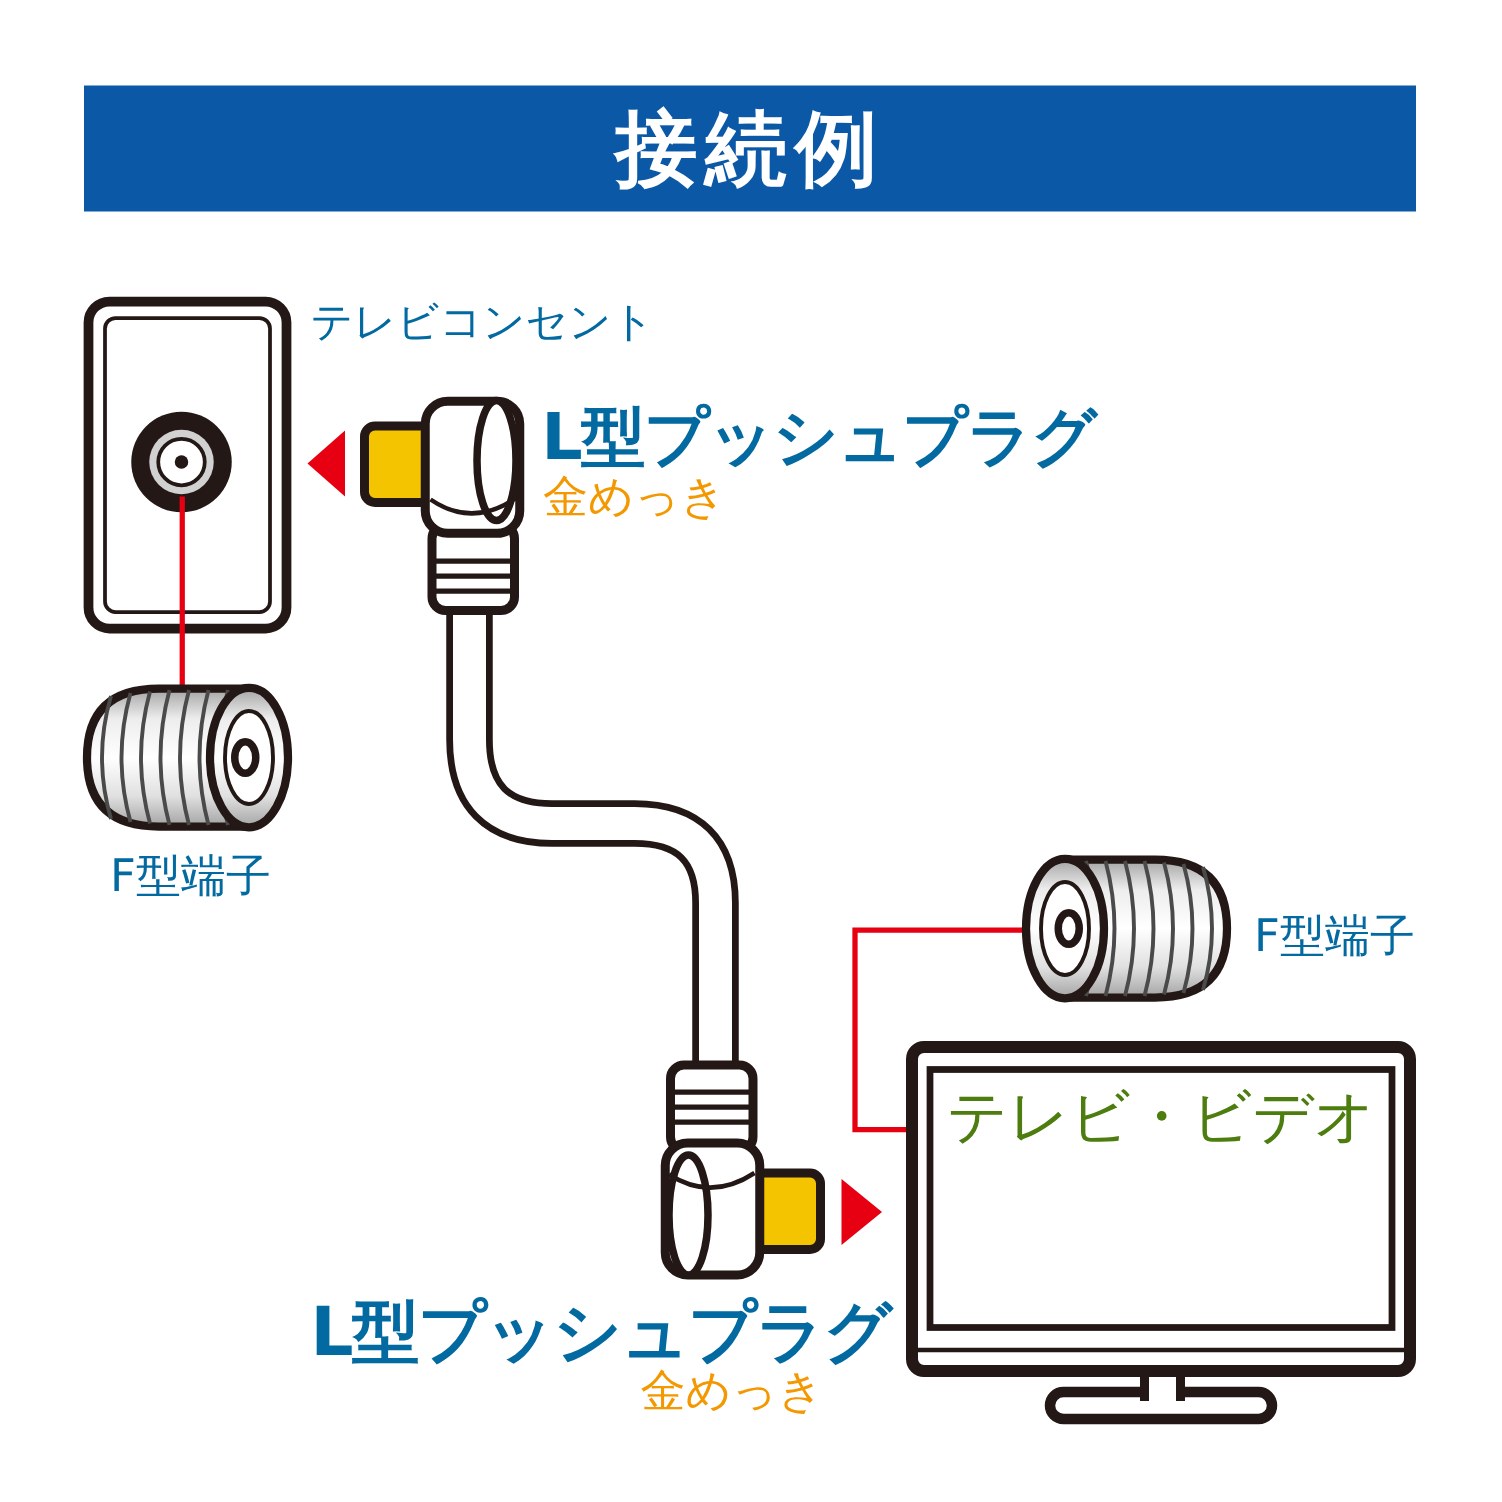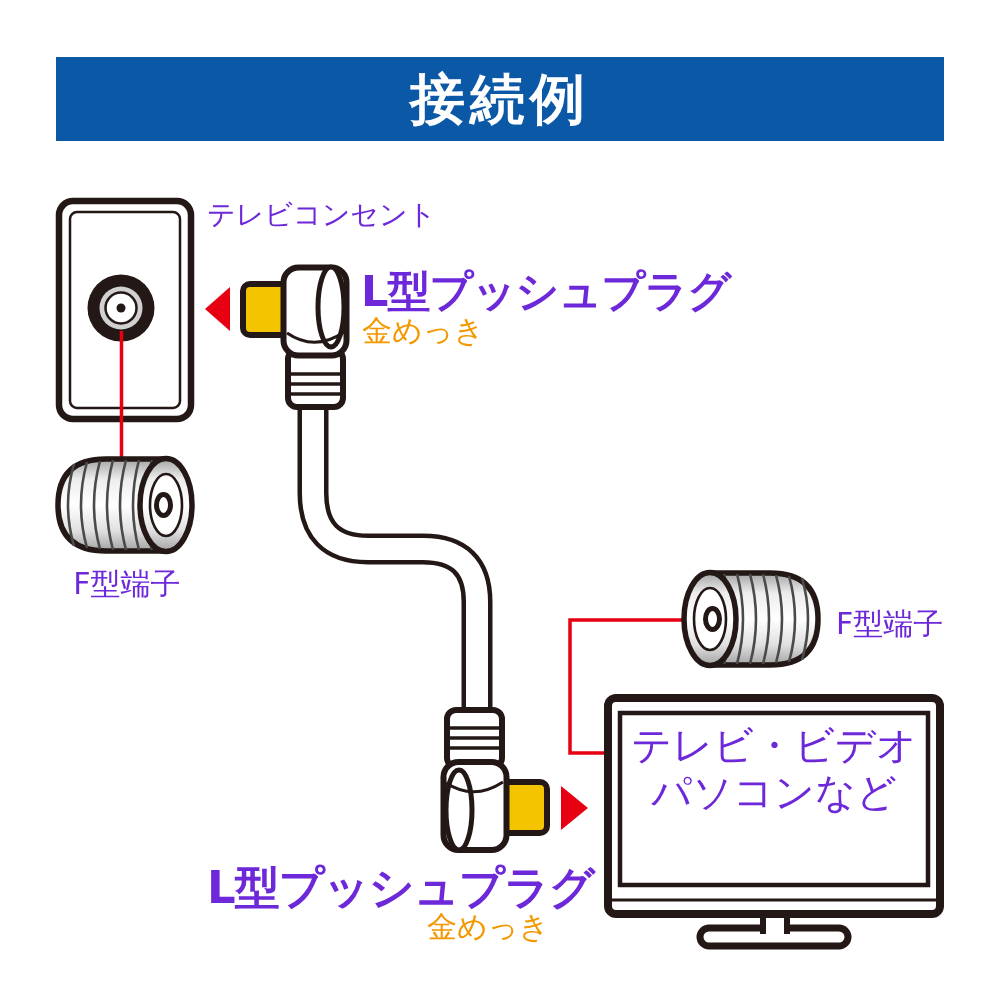--- a/index.html
+++ b/index.html
@@ -1,38 +1,38 @@
 <!DOCTYPE html>
 <html><head>
 <meta charset="utf-8">
 <style>
   html,body{margin:0;padding:0;background:#fff;}
   .stage{
     position:relative;width:1001px;height:1001px;background:#ffffff;
     font-family:"DejaVu Sans","Liberation Sans",sans-serif;overflow:hidden;
   }
   .art{position:absolute;left:0;top:0;}
-  .lbl{position:absolute;color:#6d28d9;white-space:nowrap;}
+  .lbl{position:absolute;color:#0369a1;white-space:nowrap;}
   .header-bar{
     position:absolute;left:56px;top:57px;width:888px;height:84px;
     background:#0A58A6;display:flex;align-items:center;justify-content:center;
   }
   .header-title{
     color:#ffffff;font-size:55px;font-weight:700;letter-spacing:5px;line-height:1;
   }
   .outlet-label{left:207px;top:196px;font-size:28px;}
   .plug-title-top{left:361px;top:263px;font-size:43px;font-weight:700;letter-spacing:-1px;}
   .plug-sub-top{left:362px;top:311px;font-size:30px;color:#F39800;}
   .fterm-label-left{left:62px;top:564px;width:130px;text-align:center;font-size:30px;}
   .fterm-label-right{left:836px;top:604px;font-size:30px;}
   .plug-title-bottom{left:207px;top:858px;font-size:45px;font-weight:700;letter-spacing:-1px;}
   .plug-sub-bottom{left:427px;top:907px;width:120px;text-align:right;font-size:30px;color:#F39800;}
   .tv-text{
     position:absolute;left:620px;top:722px;width:308px;text-align:center;
-    font-size:40px;line-height:47px;color:#6d28d9;
+    font-size:40px;line-height:47px;color:#4d7c0f;
   }
   .tv-text span{display:block;}
 </style>
 </head>
 <body>
 
 <div class="stage">
 
   <svg class="art" width="1001" height="1001" viewBox="0 0 1001 1001">
     <defs>
@@ -127,16 +127,15 @@
   <div class="lbl plug-sub-top">金めっき</div>
 
   <div class="lbl fterm-label-left">F型端子</div>
   <div class="lbl fterm-label-right">F型端子</div>
 
   <div class="lbl plug-title-bottom">L型プッシュプラグ</div>
   <div class="lbl plug-sub-bottom">金めっき</div>
 
   <div class="tv-text">
     <span>テレビ・ビデオ</span>
-    <span>パソコンなど</span>
   </div>
 
 </div>
 
 </body></html>

